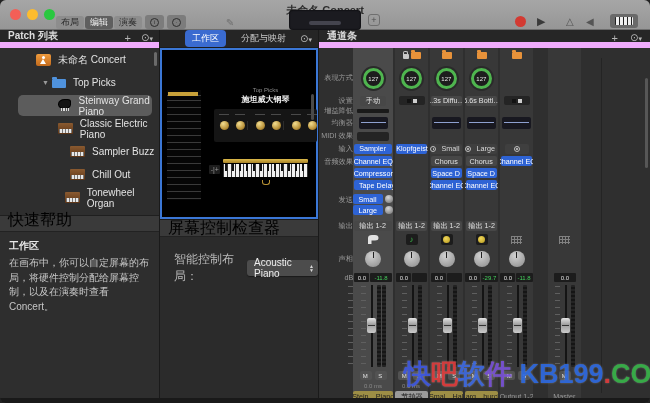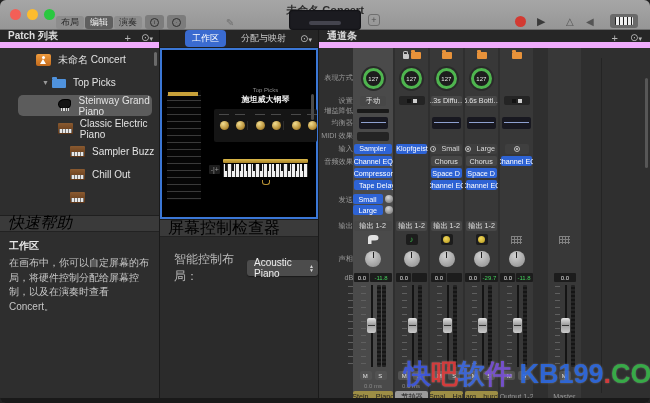--- a/index.html
+++ b/index.html
@@ -44,21 +44,21 @@
   .pic.concert::before{content:"";position:absolute;left:5.5px;top:2px;width:3px;height:3px;border-radius:50%;background:#fff;}
   .pic.concert::after{content:"";position:absolute;left:4px;top:5px;width:0;height:0;border-left:3.5px solid transparent;border-right:3.5px solid transparent;border-bottom:5px solid #fff;}
   .pic.folder{width:14px;height:9px;border-radius:1px;background:#4f92dd;margin-top:2px;}
   .pic.folder::before{content:"";position:absolute;top:-2px;left:0;width:5px;height:2px;border-radius:1px 1px 0 0;background:#4f92dd;}
   .pic.keys{width:15px;height:11px;border-radius:1px;background:linear-gradient(#8a5a30,#5e3617);}
   .pic.keys::after{content:"";position:absolute;left:1px;right:1px;bottom:1px;height:4px;background:#e8e8e8;background-image:repeating-linear-gradient(90deg,#777 0 1px,transparent 1px 3px);}
   .pic.grand{width:15px;height:11px;}
   .pic.grand::before{content:"";position:absolute;left:2px;top:0;width:11px;height:8px;background:#141414;border-radius:50% 20% 45% 45%;box-shadow:0 0 0 1px #000;}
   .pic.grand::after{content:"";position:absolute;left:3px;bottom:0;width:9px;height:3px;background:#ddd;background-image:repeating-linear-gradient(90deg,#555 0 1px,transparent 1px 2.5px);}
   #pl-scroll{position:absolute;right:2px;top:4px;width:3px;height:14px;border-radius:2px;background:#6a6a6a;}
-  #help-head{height:17px;background:#3a3a3a;border-top:1px solid #1f1f1f;border-bottom:1px solid #222;display:flex;align-items:center;padding:0 8px;font-style:italic;}
+  #help-head{height:17px;background:#3a3a3a;border-top:1px solid #1f1f1f;border-bottom:1px solid #222;display:flex;align-items:flex-end;padding:0 8px;}
   #help-body{padding:7px 9px;color:#c6c6c6;}
   #help-title{font-size:10px;font-weight:bold;color:#e8e8e8;margin-bottom:3px;}
   #help-text{font-size:10px;line-height:1.45;}
   
   #center{position:absolute;left:160px;top:30px;width:158px;height:373px;background:#2b2b2b;}
   #tabbar{height:18px;background:#252525;display:flex;align-items:center;justify-content:center;gap:8px;position:relative;border-bottom:1px solid #1c1c1c;}
   .tab{font-size:9px;color:#c8c8c8;padding:2px 7px;border-radius:4px;}
   .tab.active{background:#3a6bd0;color:#fff;}
   #tab-menu{position:absolute;right:6px;top:3px;}
   #canvas{position:relative;height:171px;background:#000;border:2px solid #3b77d6;}
@@ -222,20 +222,21 @@
           <span>Sampler Buzz</span>
         </div>
         <div class="pitem">
           <span style="width: 70px;"></span>
           <span class="pic keys"></span>
           <span>Chill Out</span>
         </div>
         <div class="pitem">
           <span style="width: 70px;"></span>
           <span class="pic keys"></span>
+          <span>Tonewheel Organ</span>
         </div>
         <div id="pl-scroll"></div>
     </div>
     <div id="help-head">
       <span class="ttl">快速帮助</span>
     </div>
     <div id="help-body">
       <div id="help-title">工作区</div>
       <div id="help-text">在画布中，你可以自定屏幕的布局，将硬件控制分配给屏幕控制，以及在演奏时查看 Concert。</div>
     </div>

